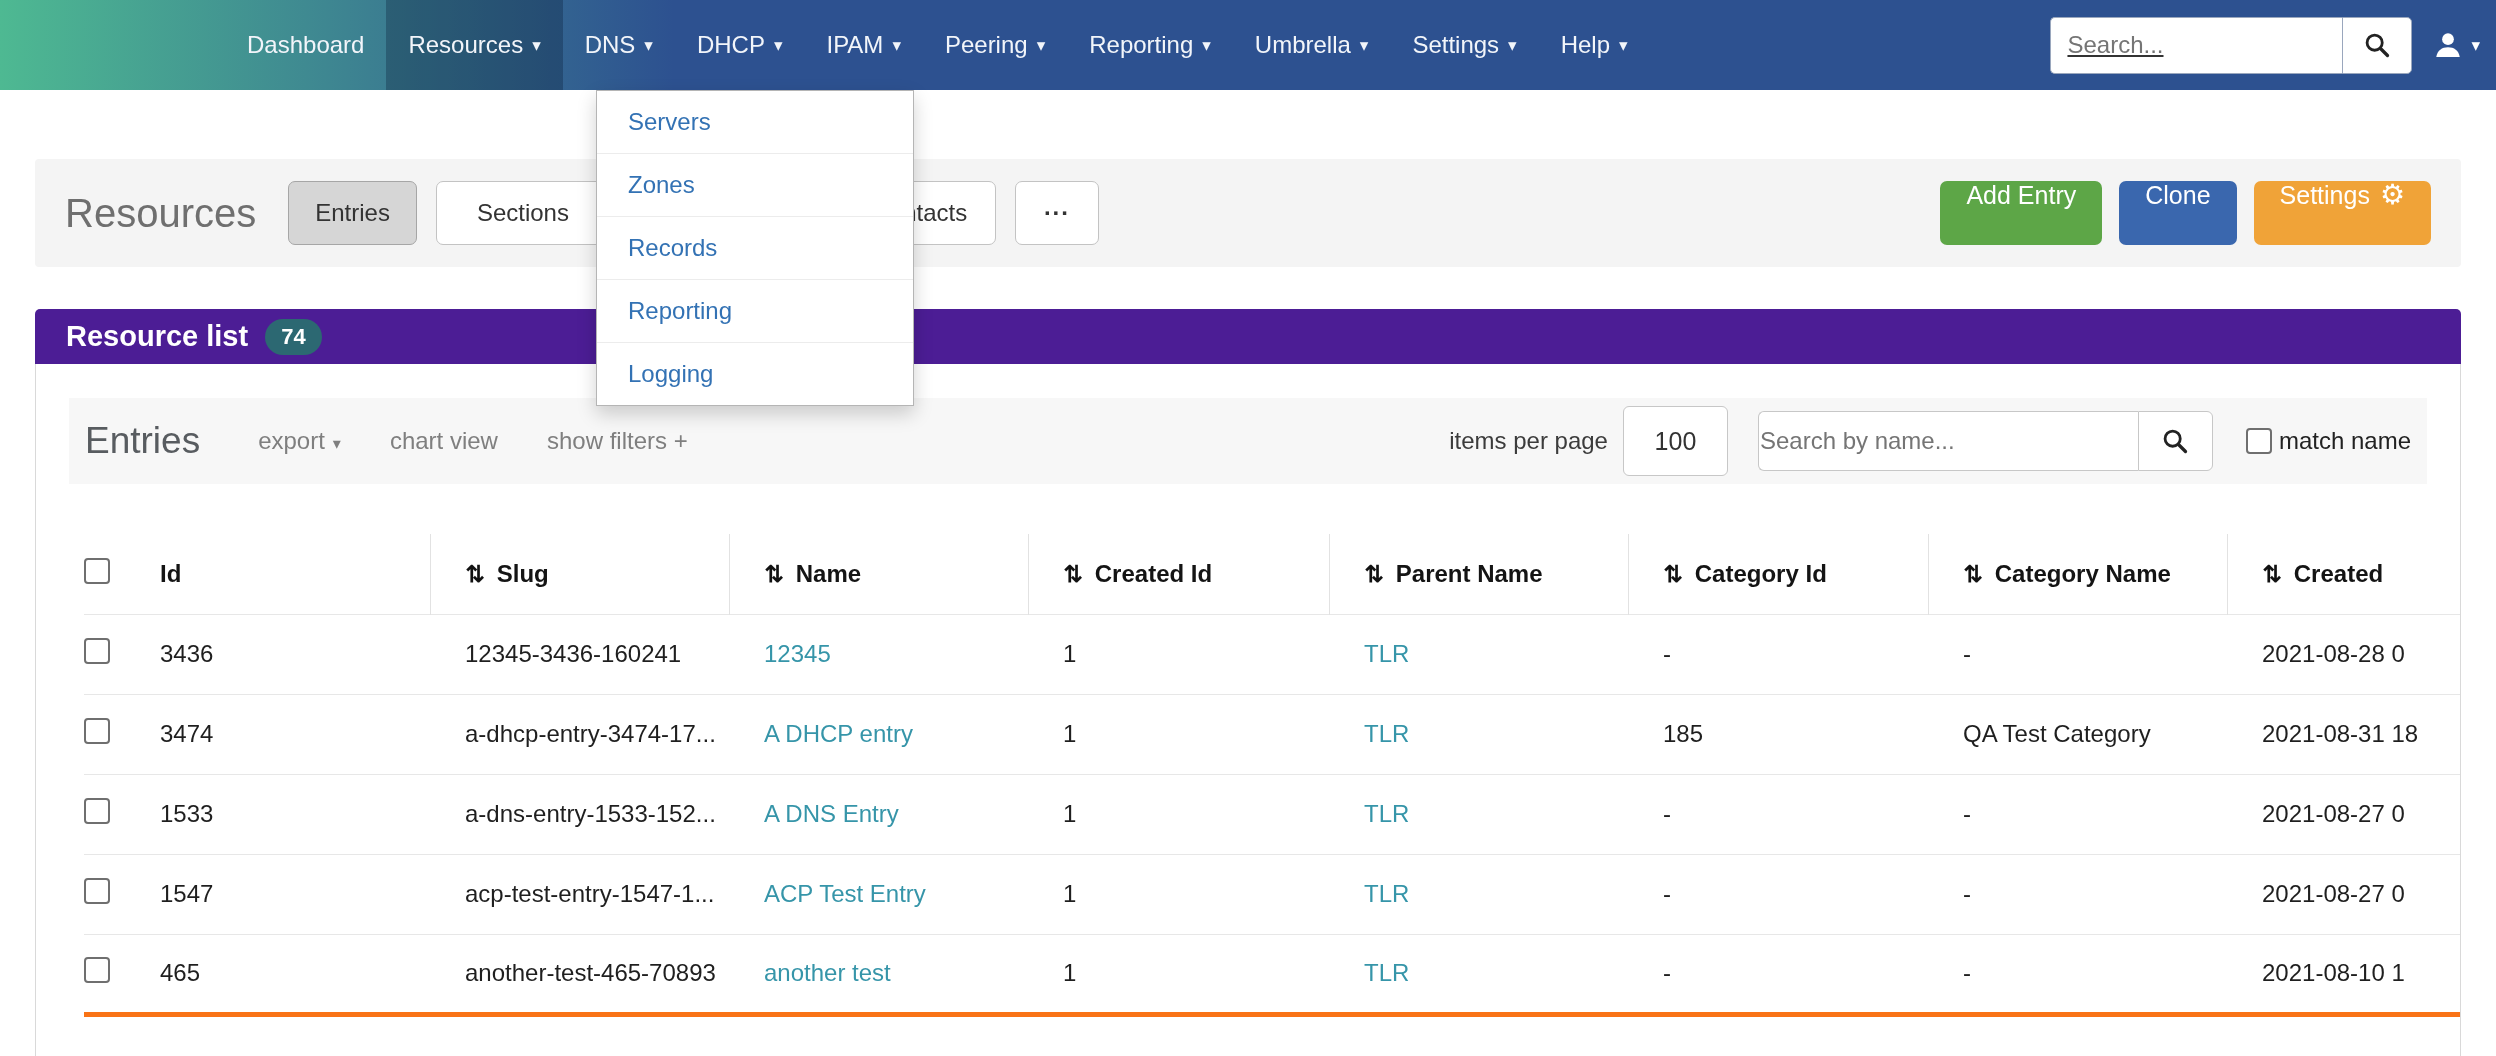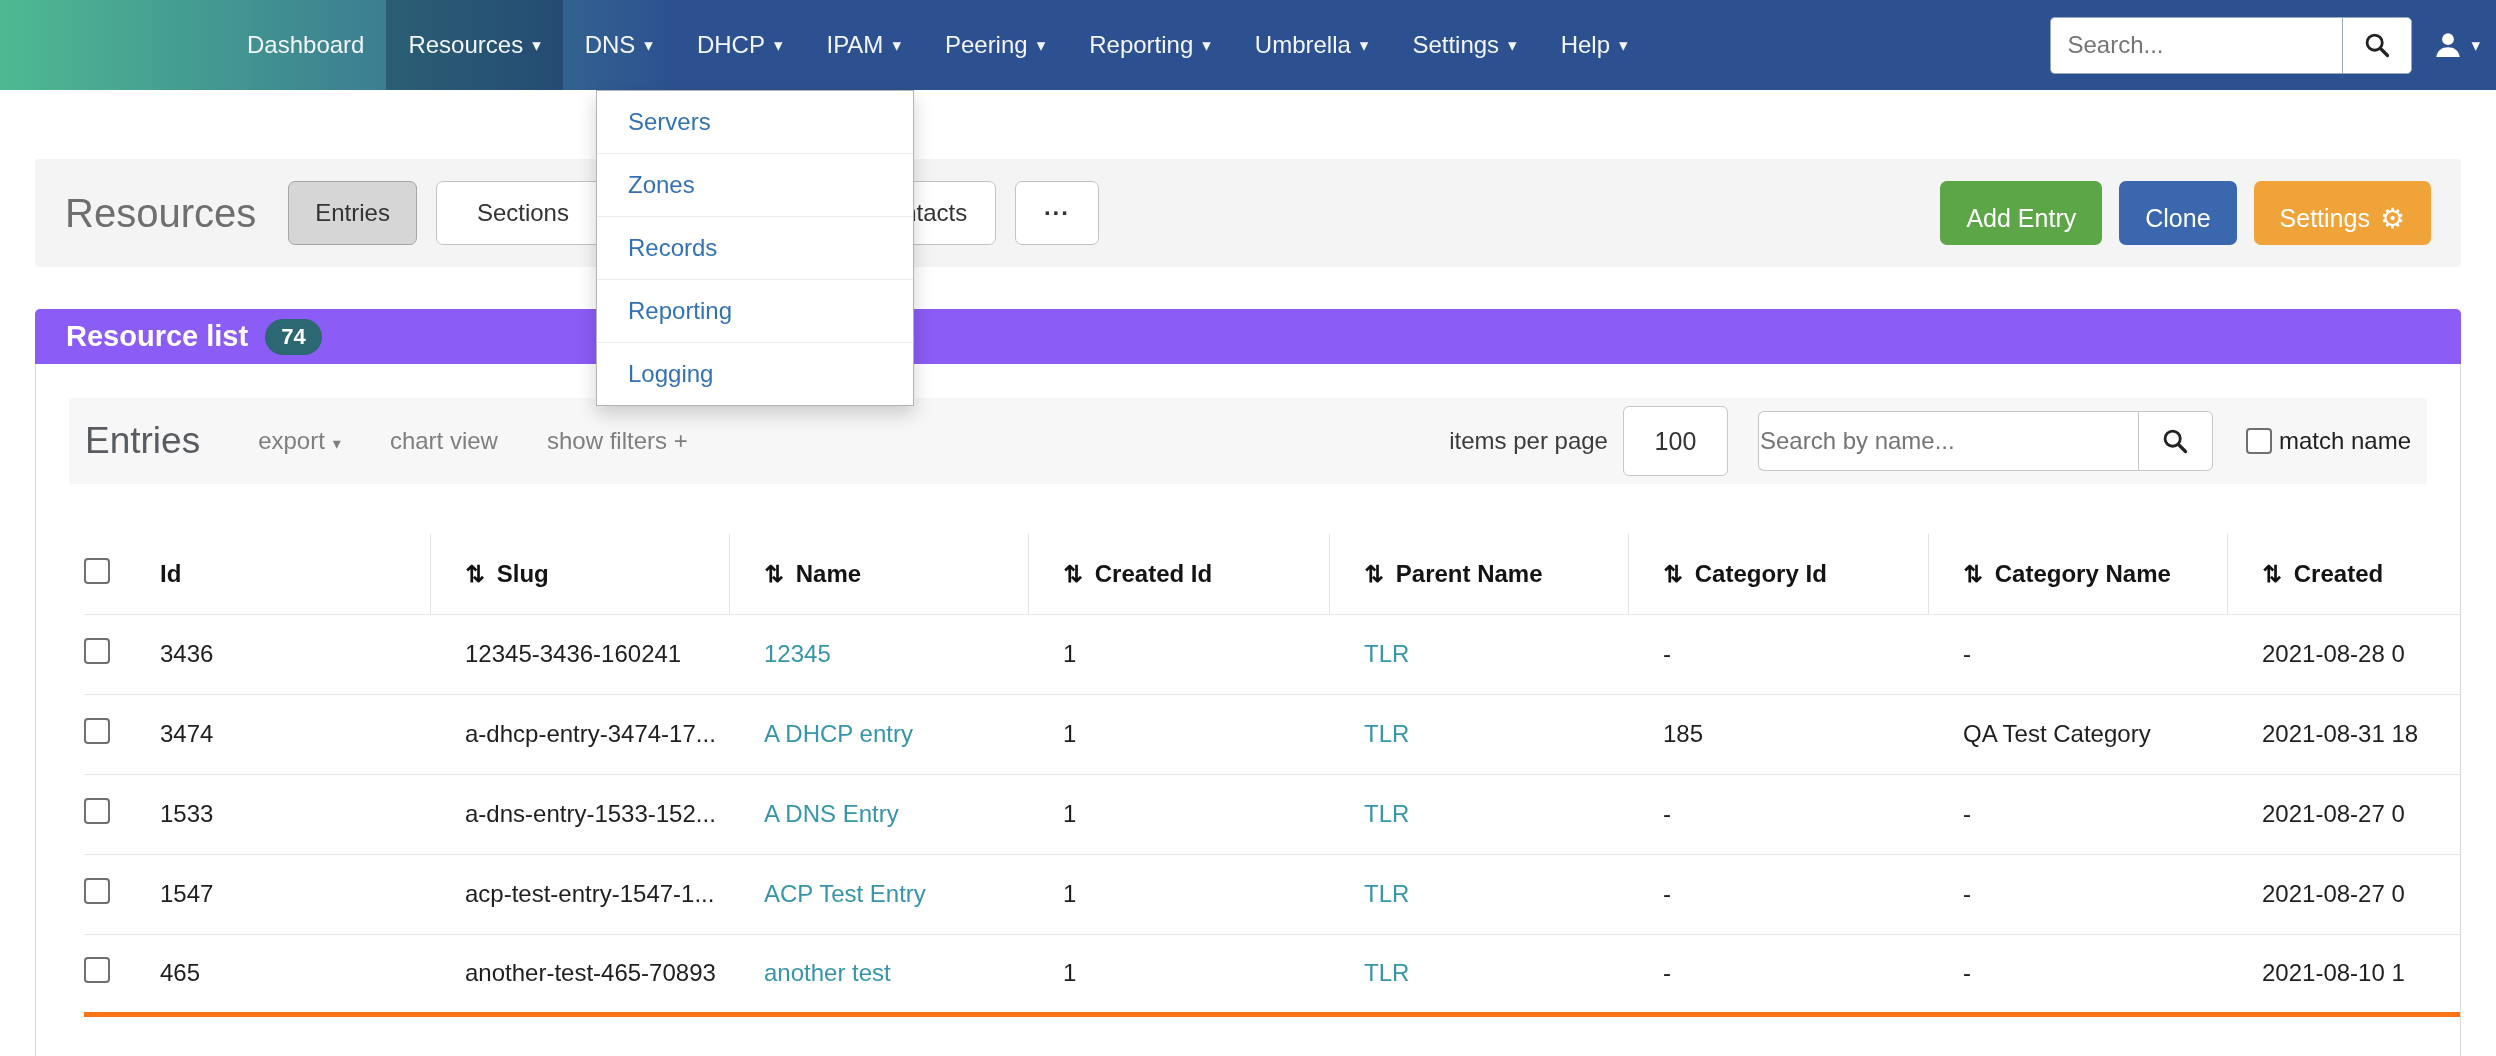--- a/index.html
+++ b/index.html
@@ -13,21 +13,21 @@
     background: linear-gradient(90deg, #4eb992 0%, #2d5190 27%, #2d5190 100%);
   }
   .nav-items { display: flex; margin-left: 225px; }
   .nav-item { display: flex; align-items: center; padding: 0 22px; color: #f2f5fa; font-size: 24px; cursor: pointer; white-space: nowrap; }
   .nav-item.active { background: rgba(8, 22, 50, 0.30); }
   .nav-item .caret { margin-left: 9px; font-size: 17px; }
   .nav-right { margin-left: auto; display: flex; align-items: center; padding-right: 16px; }
   .nav-search { display: flex; height: 57px; }
   .nav-search input {
     width: 292px; border: 1px solid #9aa7bd; border-right: none; border-radius: 5px 0 0 5px;
-    padding: 0 16px; font-size: 24px; color: #333; outline: none; font-family: inherit;
+    padding: 0 16px; font-size: 24px; color: #333; outline: none; font-family: inherit; text-decoration: underline;
   }
   .nav-search button {
     width: 70px; background: #fff; border: 1px solid #9aa7bd; border-radius: 0 5px 5px 0;
     display: flex; align-items: center; justify-content: center; cursor: pointer;
   }
   .user-menu { display: flex; align-items: center; margin-left: 20px; color: #fff; gap: 7px; cursor: pointer; }
   .user-menu .caret { font-size: 17px; }
 
   
   .dropdown {
@@ -53,32 +53,32 @@
   }
   .tab.active { background: #d6d6d6; border-color: #a6a6a6; }
   .tab-sections { min-width: 174px; }
   .tab-categories { min-width: 196px; }
   .tab-contacts { min-width: 152px; }
   .tab-customers { min-width: 185px; }
   .tab-more { padding: 0 28px; font-weight: bold; }
   .tab-more span { position: relative; top: -6px; letter-spacing: 2px; }
   .actions { margin-left: auto; display: flex; gap: 17px; }
   .btn {
-    height: 64px; padding: 12px 26px; border: none; border-radius: 7px; color: #fff;
-    font-size: 25px; cursor: pointer; display: flex; align-items: flex-end; gap: 10px; font-family: inherit; white-space: nowrap;
+    height: 64px; padding: 0 26px; border: none; border-radius: 7px; color: #fff;
+    font-size: 25px; cursor: pointer; display: flex; align-items: flex-start; gap: 10px; font-family: inherit; white-space: nowrap;
   }
   .btn-green { background: #5da647; }
   .btn-blue { background: #3a67ae; }
   .btn-orange { background: #f0a338; }
   .gear { font-size: 28px; line-height: 1; }
 
   
   .panel { margin: 42px 35px 0; }
   .panel-head {
-    height: 55px; background: #8b5cf6; border-radius: 5px 5px 0 0;
+    height: 55px; background: #4c1d95; border-radius: 5px 5px 0 0;
     display: flex; align-items: center; padding: 0 31px;
   }
   .panel-title { color: #fff; font-size: 29px; font-weight: bold; }
   .badge {
     margin-left: 17px; background: #2c6872; color: #fff; font-size: 22px; font-weight: bold;
     padding: 5px 16px; border-radius: 999px;
   }
   .panel-body { background: #fff; border: 1px solid #d9d9d9; border-top: none; height: 900px; overflow: hidden; }
 
   

